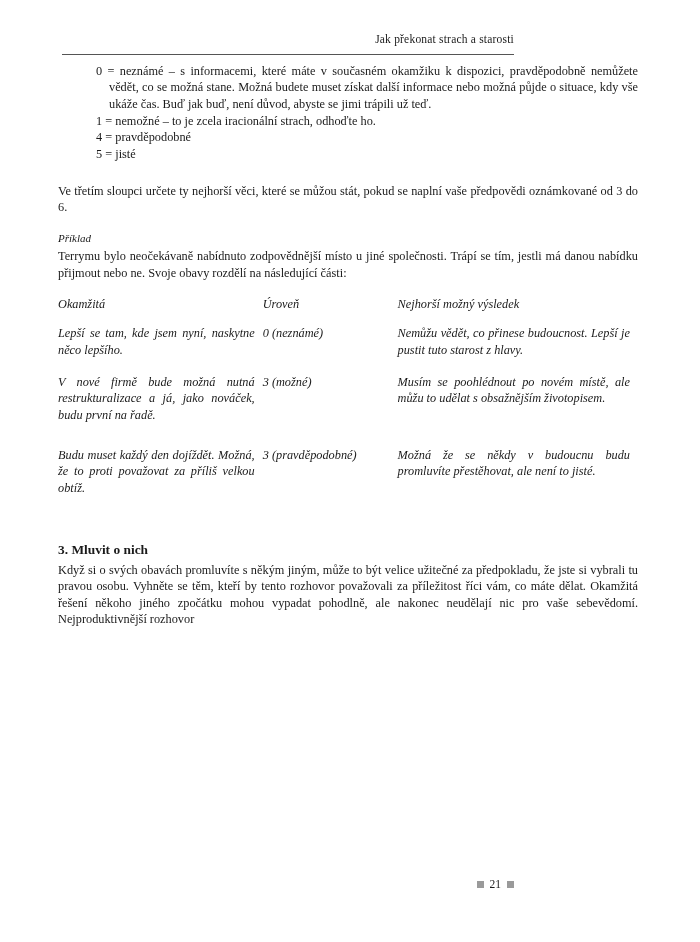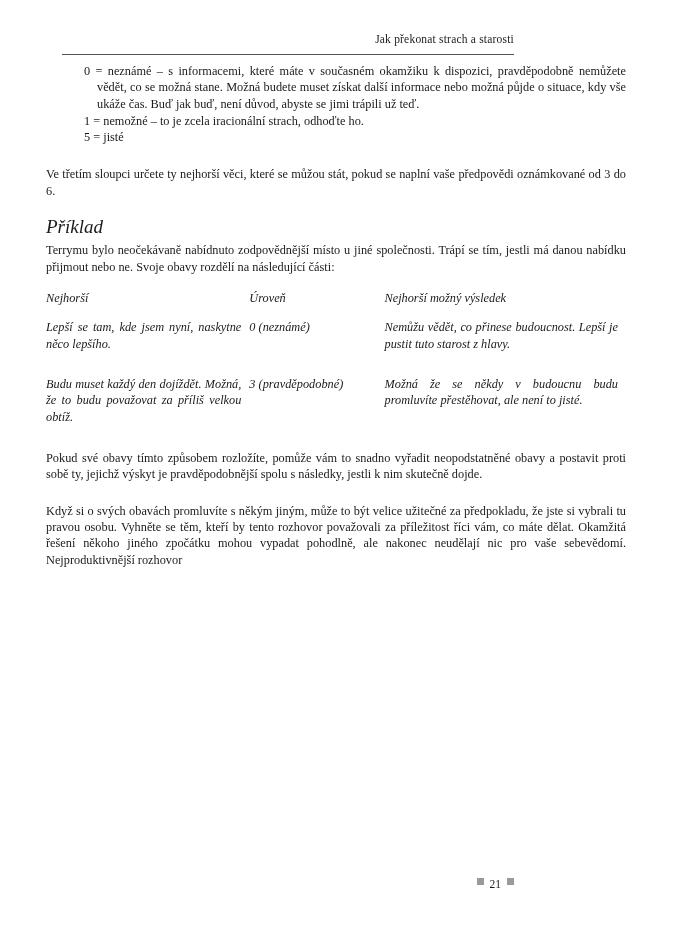--- a/index.html
+++ b/index.html
@@ -35,21 +35,21 @@
     position: absolute;
     top: 54px;
     left: 62px;
     right: 58px;
     height: 1px;
     background: #555;
   }
   .content {
     position: absolute;
     top: 63px;
-    left: 46px;
+    left: 58px;
     width: 580px;
     font-size: 12.3px;
     line-height: 1.33;
     text-align: justify;
   }
   p {
     margin: 0;
   }
   .list-block {
     margin-left: 38px;
@@ -64,21 +64,21 @@
   }
   .spacer-md { height: 15px; }
   .spacer-sm { height: 9px; }
   .spacer-lg { height: 20px; }
 
   .para {
     text-align: justify;
   }
   .section-italic-head {
     font-style: italic;
-    font-size: 19px;
+    font-size: 11px;
     margin-bottom: 3px;
   }
   table.obavy {
     width: 100%;
     border-collapse: collapse;
     font-style: italic;
     font-size: 12.3px;
     line-height: 1.33;
   }
   table.obavy td {
@@ -99,20 +99,21 @@
     font-weight: bold;
     font-size: 13.4px;
     margin: 0 0 3px 0;
   }
   .footer {
     position: absolute;
     bottom: 52px;
     right: 58px;
     font-size: 11.5px;
     display: flex;
+    align-items: center;
     gap: 6px;
   }
   .sq {
     display: inline-block;
     width: 7px;
     height: 7px;
     background: #9a9a9a;
   }
   .pagenum {
     font-size: 11.5px;
@@ -125,60 +126,66 @@
 <div class="page">
 
   <div class="header">Jak překonat strach a starosti</div>
   <div class="header-rule"></div>
 
   <div class="content">
 
     <div class="list-block">
       <p class="list-item">0 = neznámé – s informacemi, které máte v současném okamžiku k dispozici, pravdě­podobně nemůžete vědět, co se možná stane. Možná budete muset získat další informace nebo možná půjde o situace, kdy vše ukáže čas. Buď jak buď, není důvod, abyste se jimi trápili už teď.</p>
       <p class="list-item">1 = nemožné – to je zcela iracionální strach, odhoďte ho.</p>
+      <p class="list-item">4 = pravděpodobné</p>
       <p class="list-item">5 = jisté</p>
     </div>
 
     <div class="spacer-lg"></div>
 
     <p class="para">Ve třetím sloupci určete ty nejhorší věci, které se můžou stát, pokud se naplní vaše předpo­vědi oznámkované od 3 do 6.</p>
 
     <div class="spacer-md"></div>
 
     <p class="section-italic-head">Příklad</p>
     <p class="para">Terrymu bylo neočekávaně nabídnuto zodpovědnější místo u jiné společnosti. Trápí se tím, jestli má danou nabídku přijmout nebo ne. Svoje obavy rozdělí na následující části:</p>
 
     <div class="spacer-md"></div>
 
     <table class="obavy">
       <tbody>
         <tr class="head">
-          <td class="c1">Nejhorší</td>
+          <td class="c1">Okamžitá</td>
           <td class="c2">Úroveň</td>
           <td class="c3">Nejhorší možný výsledek</td>
         </tr>
         <tr class="r1">
           <td class="c1">Lepší se tam, kde jsem nyní, naskytne něco lepšího.</td>
           <td class="c2">0 (neznámé)</td>
           <td class="c3">Nemůžu vědět, co přinese budoucnost. Lepší je pustit tuto starost z hlavy.</td>
         </tr>
+        <tr class="r2">
+          <td class="c1">V nové firmě bude možná nutná restrukturalizace a já, jako nováček, budu první na řadě.</td>
+          <td class="c2">3 (možné)</td>
+          <td class="c3">Musím se poohlédnout po novém místě, ale můžu to udělat s obsažnějším životopisem.</td>
+        </tr>
         <tr class="r4">
-          <td class="c1">Budu muset každý den dojíždět. Možná, že to budu považovat za příliš velkou obtíž.</td>
+          <td class="c1">Budu muset každý den dojíždět. Možná, že to proti považovat za příliš velkou obtíž.</td>
           <td class="c2">3 (pravděpodobné)</td>
           <td class="c3">Možná že se někdy v budoucnu budu promluvíte přestěhovat, ale není to jisté.</td>
         </tr>
       </tbody>
     </table>
 
     <div class="spacer-sm"></div>
 
-    <p class="para">Pokud své obavy tímto způsobem rozložíte, pomůže vám to snadno vyřadit neopodstatněné obavy a postavit proti sobě ty, jejichž výskyt je pravděpodobnější spolu s následky, jestli k nim skutečně dojde.</p>
 
     <div class="spacer-lg"></div>
 
+    <h3 class="subhead">3. Mluvit o nich</h3>
     <p class="para">Když si o svých obavách promluvíte s někým jiným, může to být velice užitečné za předpo­kladu, že jste si vybrali tu pravou osobu. Vyhněte se těm, kteří by tento rozhovor považovali za příležitost říci vám, co máte dělat. Okamžitá řešení někoho jiného zpočátku mohou vypa­dat pohodlně, ale nakonec neudělají nic pro vaše sebevědomí. Nejproduktivnější rozhovor</p>
 
   </div>
 
   <div class="footer">
     <span class="sq"></span>
     <span class="pagenum">21</span>
     <span class="sq"></span>
   </div>
 

